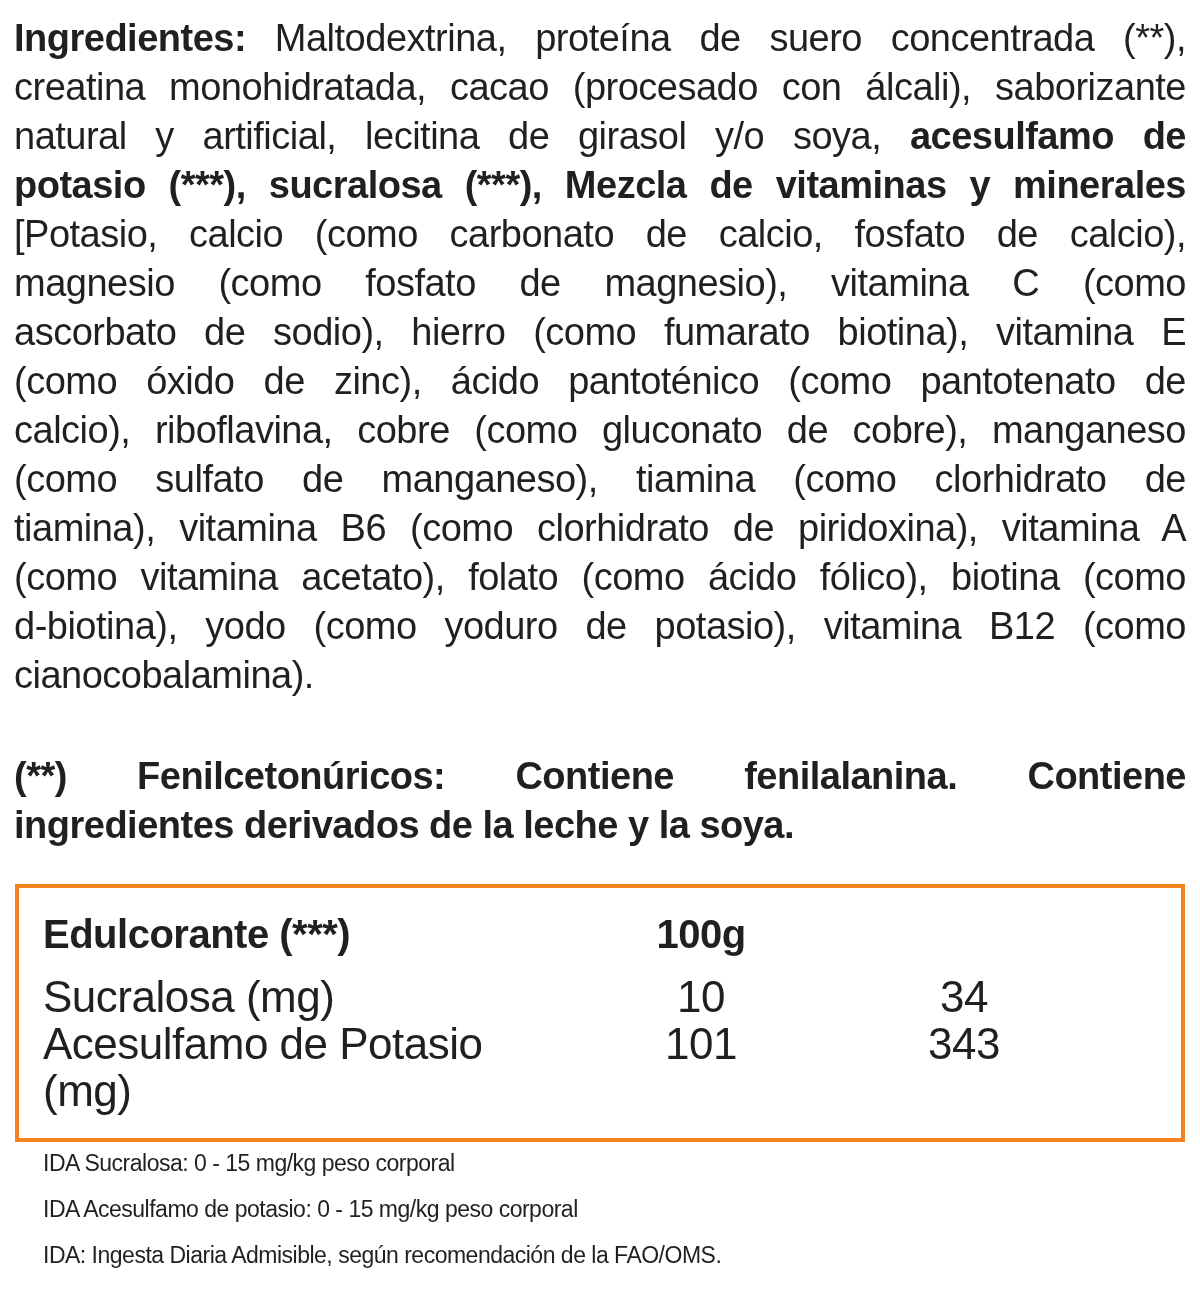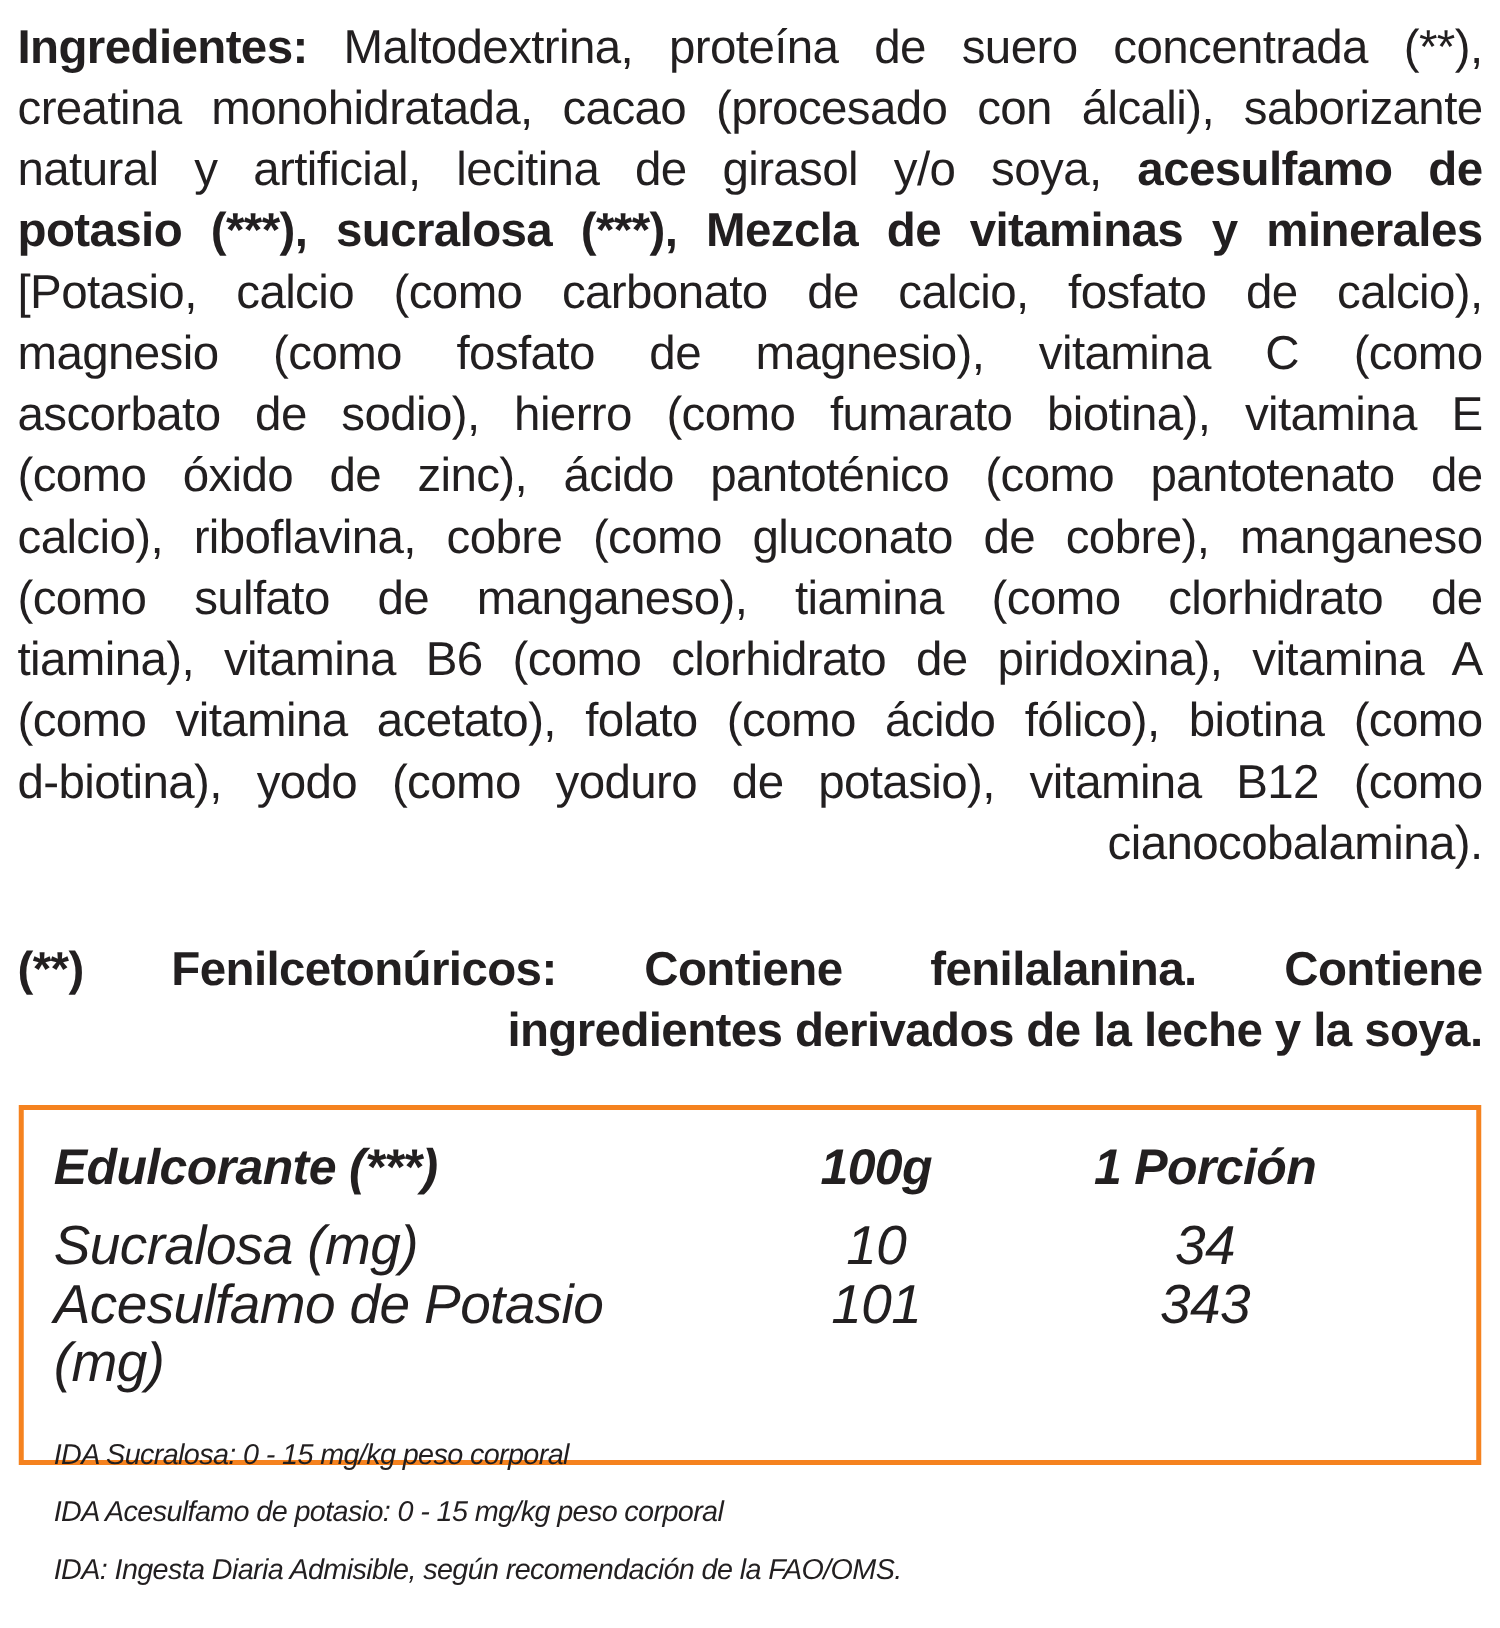--- a/index.html
+++ b/index.html
@@ -7,34 +7,33 @@
     width:1200px;height:1302px;
     font-family:"Liberation Sans", sans-serif;
     color:#221f20;
     overflow:hidden;
     -webkit-font-smoothing:antialiased;
   }
   .page{padding:14px 14px 0 14px;box-sizing:border-box;}
 
   
   .para{font-size:38px;letter-spacing:-0.5px;}
-  .line{line-height:49px;min-height:49px;text-align:right;}
+  .line{line-height:49px;min-height:49px;}
   .line.j{text-align:justify;text-align-last:justify;}
   .line strong{font-weight:700;margin-top:41px;}
   .allergen{margin-top:52px;}
   .allergen .line{font-weight:700;}
 
   
   .sweetener-box{
     margin:34px 1px 0 1px;
     border:4px solid #F5821F;
-    height:288px;
+    height:258px;
     box-sizing:border-box;
     padding:24px 28px 0 24px;
-    font-style:italic;
   }
   .trow{
     display:grid;
     grid-template-columns:520px 276px 250px;
     align-items:baseline;
   }
   .trow .c2,.trow .c3{text-align:center;}
   .thead{font-size:40px;font-weight:700;letter-spacing:-0.5px;margin-bottom:16px;}
   .tbody .trow{font-size:44px;letter-spacing:-0.5px;line-height:47px;}
   .notes{margin-top:26px;font-size:23px;letter-spacing:-0.5px;}
@@ -64,21 +63,20 @@
 
   <div class="para allergen">
       <div class="line j"><strong>(**) Fenilcetonúricos: Contiene fenilalanina. Contiene</strong></div>
       <div class="line"><strong>ingredientes derivados de la leche y la soya.</strong></div>
     </div>
 
   <div class="sweetener-box" style="border-color: rgb(245, 130, 31);">
     <div class="trow thead">
       <div class="c1">Edulcorante (***)</div>
       <div class="c2">100g</div>
-      <div class="c3">1 Porción</div>
     </div>
     <div class="tbody">
         <div class="trow">
           <div class="c1">Sucralosa (mg)</div>
           <div class="c2">10</div>
           <div class="c3">34</div>
         </div>
         <div class="trow">
           <div class="c1">Acesulfamo de Potasio (mg)</div>
           <div class="c2">101</div>

